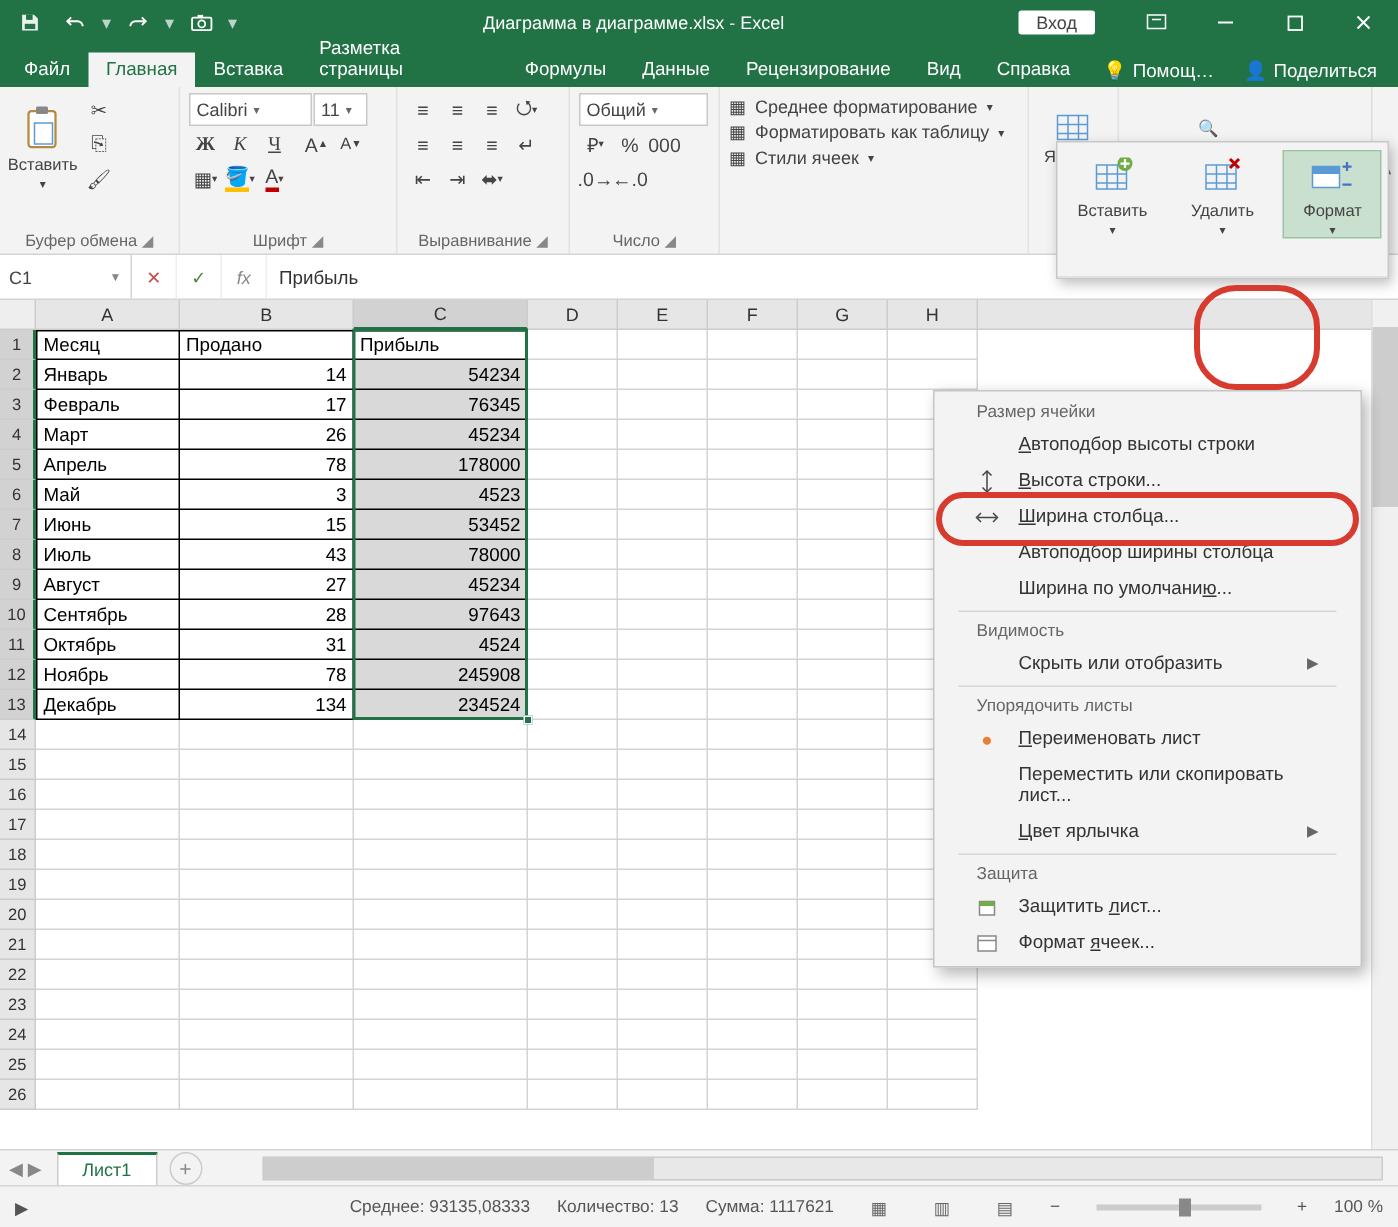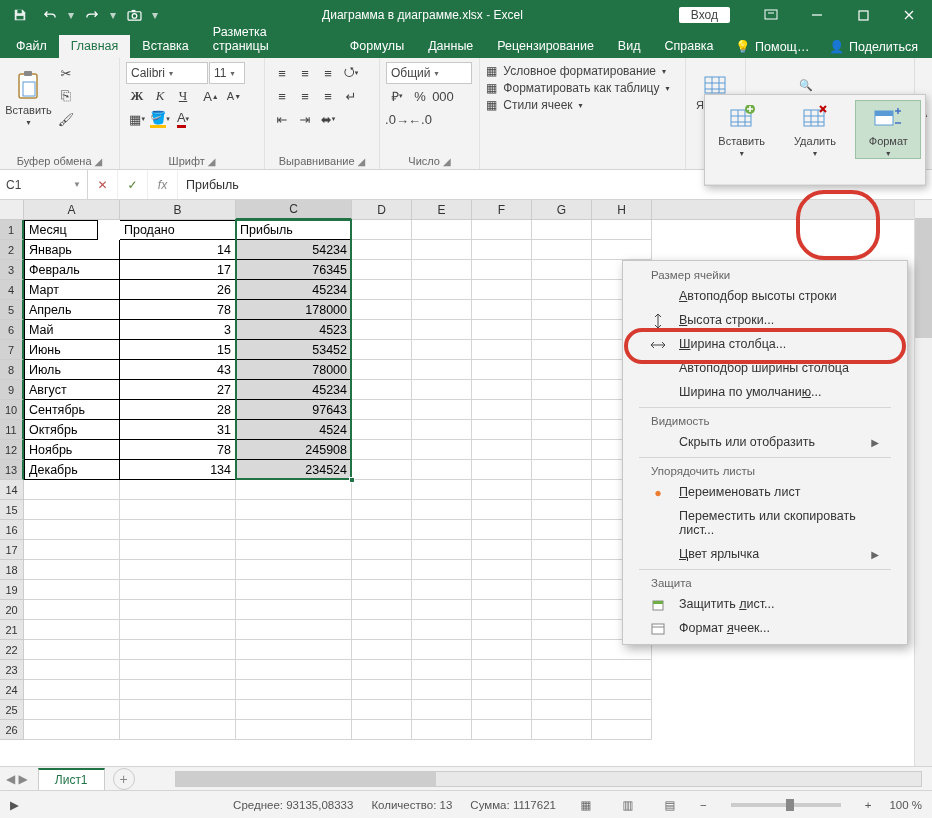--- a/index.html
+++ b/index.html
@@ -305,21 +305,21 @@
         <span>Число</span>
         <span class="dlauncher">◢</span>
       </div>
   </div>
 
   <div class="rgroup" style="width:206px">
     <div class="rgroup-content">
         <div class="stack" style="gap:3px;padding-top:2px">
       <div class="row" style="gap:6px;font-size:12px;color:#444">
             <span>▦</span>
-            <span>Условное форматирование</span>
+            <span>Среднее форматирование</span>
             <span style="font-size:8px">▾</span>
           </div>
       <div class="row" style="gap:6px;font-size:12px;color:#444">
             <span>▦</span>
             <span>Форматировать как таблицу</span>
             <span style="font-size:8px">▾</span>
           </div>
       <div class="row" style="gap:6px;font-size:12px;color:#444">
             <span>▦</span>
             <span>Стили ячеек</span>
@@ -443,21 +443,21 @@
       <div class="rh">19</div>
       <div class="rh">20</div>
       <div class="rh">21</div>
       <div class="rh">22</div>
       <div class="rh">23</div>
       <div class="rh">24</div>
       <div class="rh">25</div>
       <div class="rh">26</div>
     </div>
   <div class="cells" id="cells">
-      <div class="cell" style="left: 0px; top: 0px; width: 74px; border-width: 1px; border-style: solid; border-color: rgb(0, 0, 0);">Месяц</div>
+      <div class="cell" style="left: 0px; top: 0px; width: 96px; border-width: 1px; border-style: solid; border-color: rgb(0, 0, 0);">Месяц</div>
       <div class="cell" style="left: 96px; top: 0px; width: 116px; border-right: 1px solid rgb(0, 0, 0); border-bottom: 1px solid rgb(0, 0, 0); border-top: 1px solid rgb(0, 0, 0);">Продано</div>
       <div class="cell sel header-cell" style="left: 212px; top: 0px; width: 116px; border-right: 1px solid rgb(0, 0, 0); border-bottom: 1px solid rgb(0, 0, 0); border-top: 1px solid rgb(0, 0, 0);">Прибыль</div>
       <div class="cell" style="left: 328px; top: 0px; width: 60px;"></div>
       <div class="cell" style="left: 388px; top: 0px; width: 60px;"></div>
       <div class="cell" style="left: 448px; top: 0px; width: 60px;"></div>
       <div class="cell" style="left: 508px; top: 0px; width: 60px;"></div>
       <div class="cell" style="left: 568px; top: 0px; width: 60px;"></div>
       <div class="cell" style="left: 0px; top: 20px; width: 96px; border-right: 1px solid rgb(0, 0, 0); border-bottom: 1px solid rgb(0, 0, 0); border-left: 1px solid rgb(0, 0, 0);">Январь</div>
       <div class="cell num" style="left: 96px; top: 20px; width: 116px; border-right: 1px solid rgb(0, 0, 0); border-bottom: 1px solid rgb(0, 0, 0);">14</div>
       <div class="cell sel num" style="left: 212px; top: 20px; width: 116px; border-right: 1px solid rgb(0, 0, 0); border-bottom: 1px solid rgb(0, 0, 0);">54234</div>

